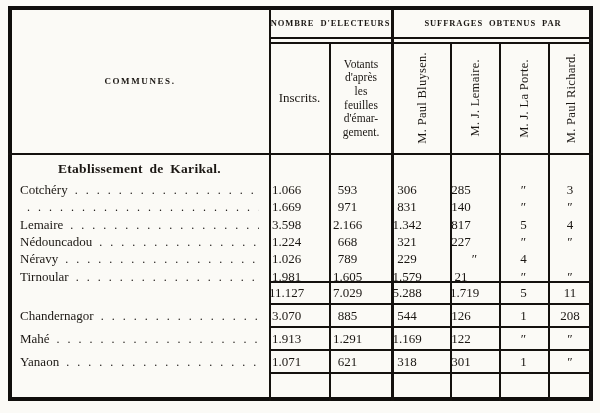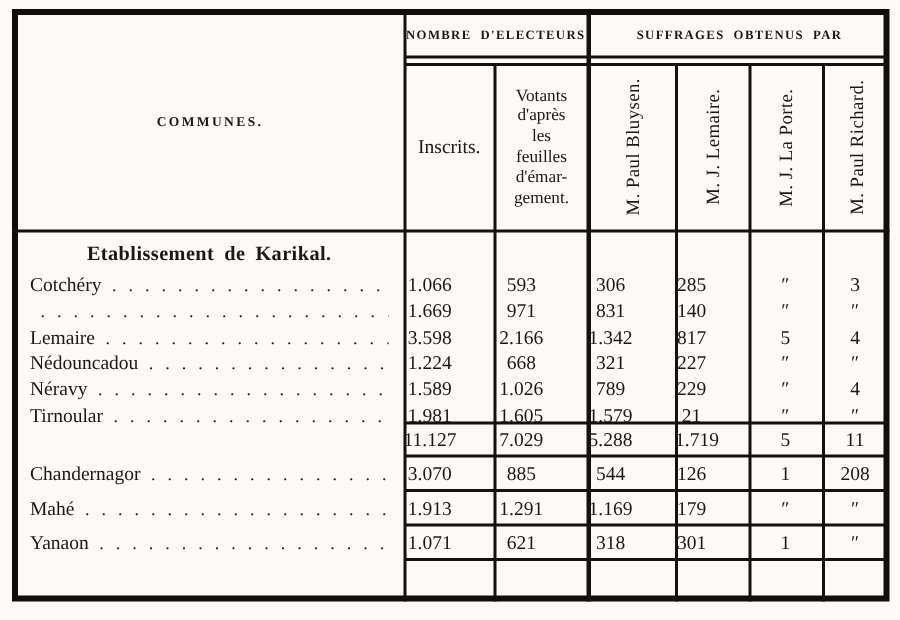--- a/index.html
+++ b/index.html
@@ -163,21 +163,20 @@
     <div class="cell num">321</div>
     <div class="cell num">227</div>
     <div class="cell ctr">″</div>
     <div class="cell ctr">″</div>
   </div>
   <div class="row" style="top:250px;height:17.5px">
     <div class="cell name">
         <span>Néravy</span>
         <span class="dots"></span>
       </div>
-    <div class="cell num">1.589</div>
     <div class="cell num">1.026</div>
     <div class="cell num">789</div>
     <div class="cell num">229</div>
     <div class="cell ctr">″</div>
     <div class="cell ctr">4</div>
   </div>
   <div class="row" style="top:268px;height:17.5px">
     <div class="cell name">
         <span>Tirnoular</span>
         <span class="dots"></span>
@@ -213,21 +212,21 @@
     <div class="cell ctr">208</div>
   </div>
   <div class="row" style="top:328px;height:21px">
     <div class="cell name">
         <span>Mahé</span>
         <span class="dots"></span>
       </div>
     <div class="cell num">1.913</div>
     <div class="cell num">1.291</div>
     <div class="cell num">1.169</div>
-    <div class="cell num">179</div>
+    <div class="cell num">122</div>
     <div class="cell ctr">″</div>
     <div class="cell ctr">″</div>
   </div>
   <div class="row" style="top:351px;height:21px">
     <div class="cell name">
         <span>Yanaon</span>
         <span class="dots"></span>
       </div>
     <div class="cell num">1.071</div>
     <div class="cell num">621</div>

